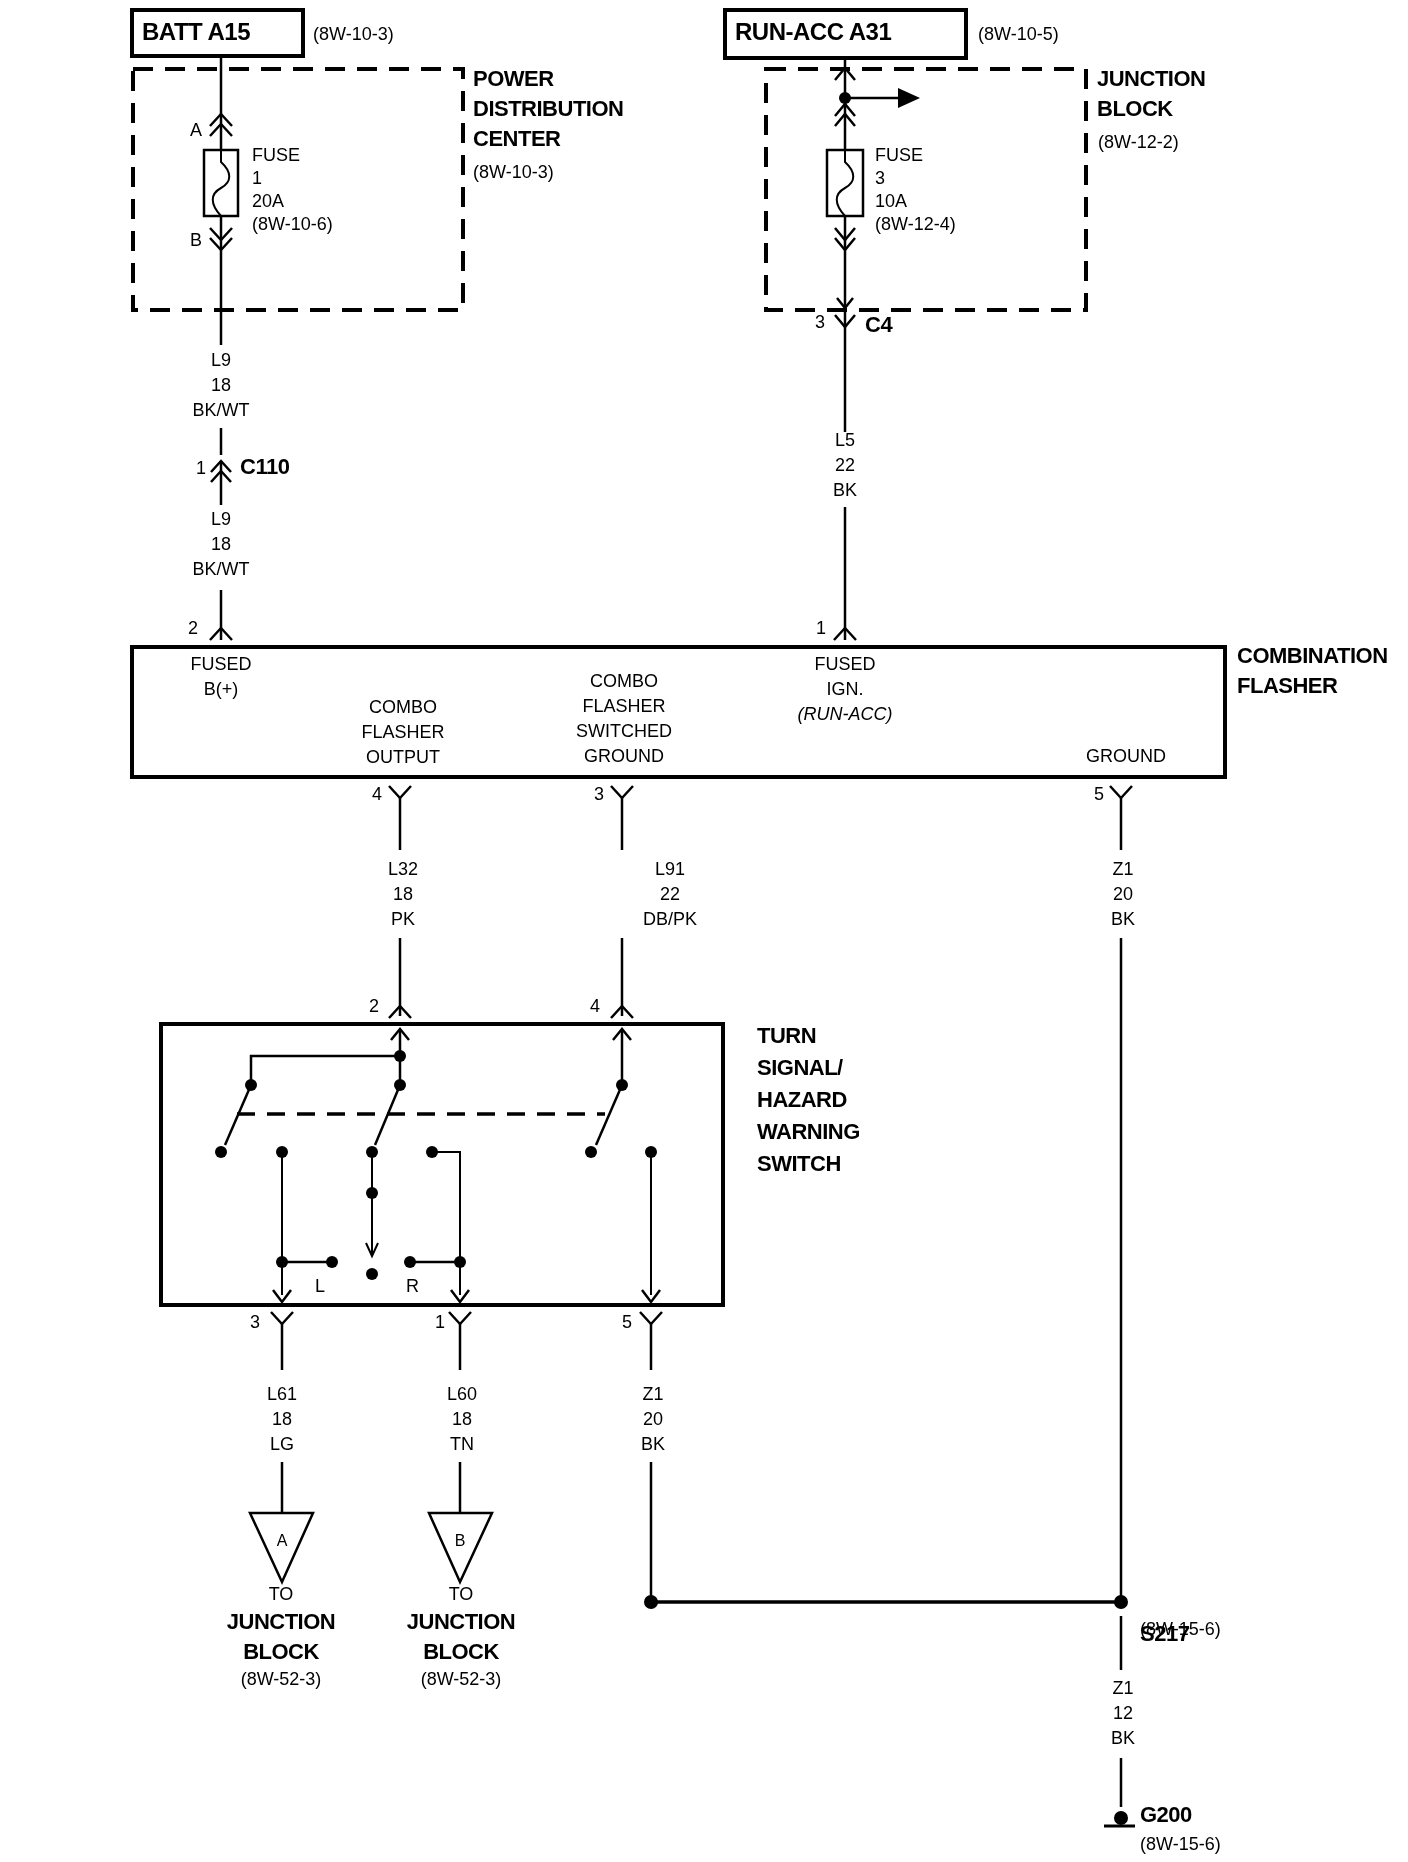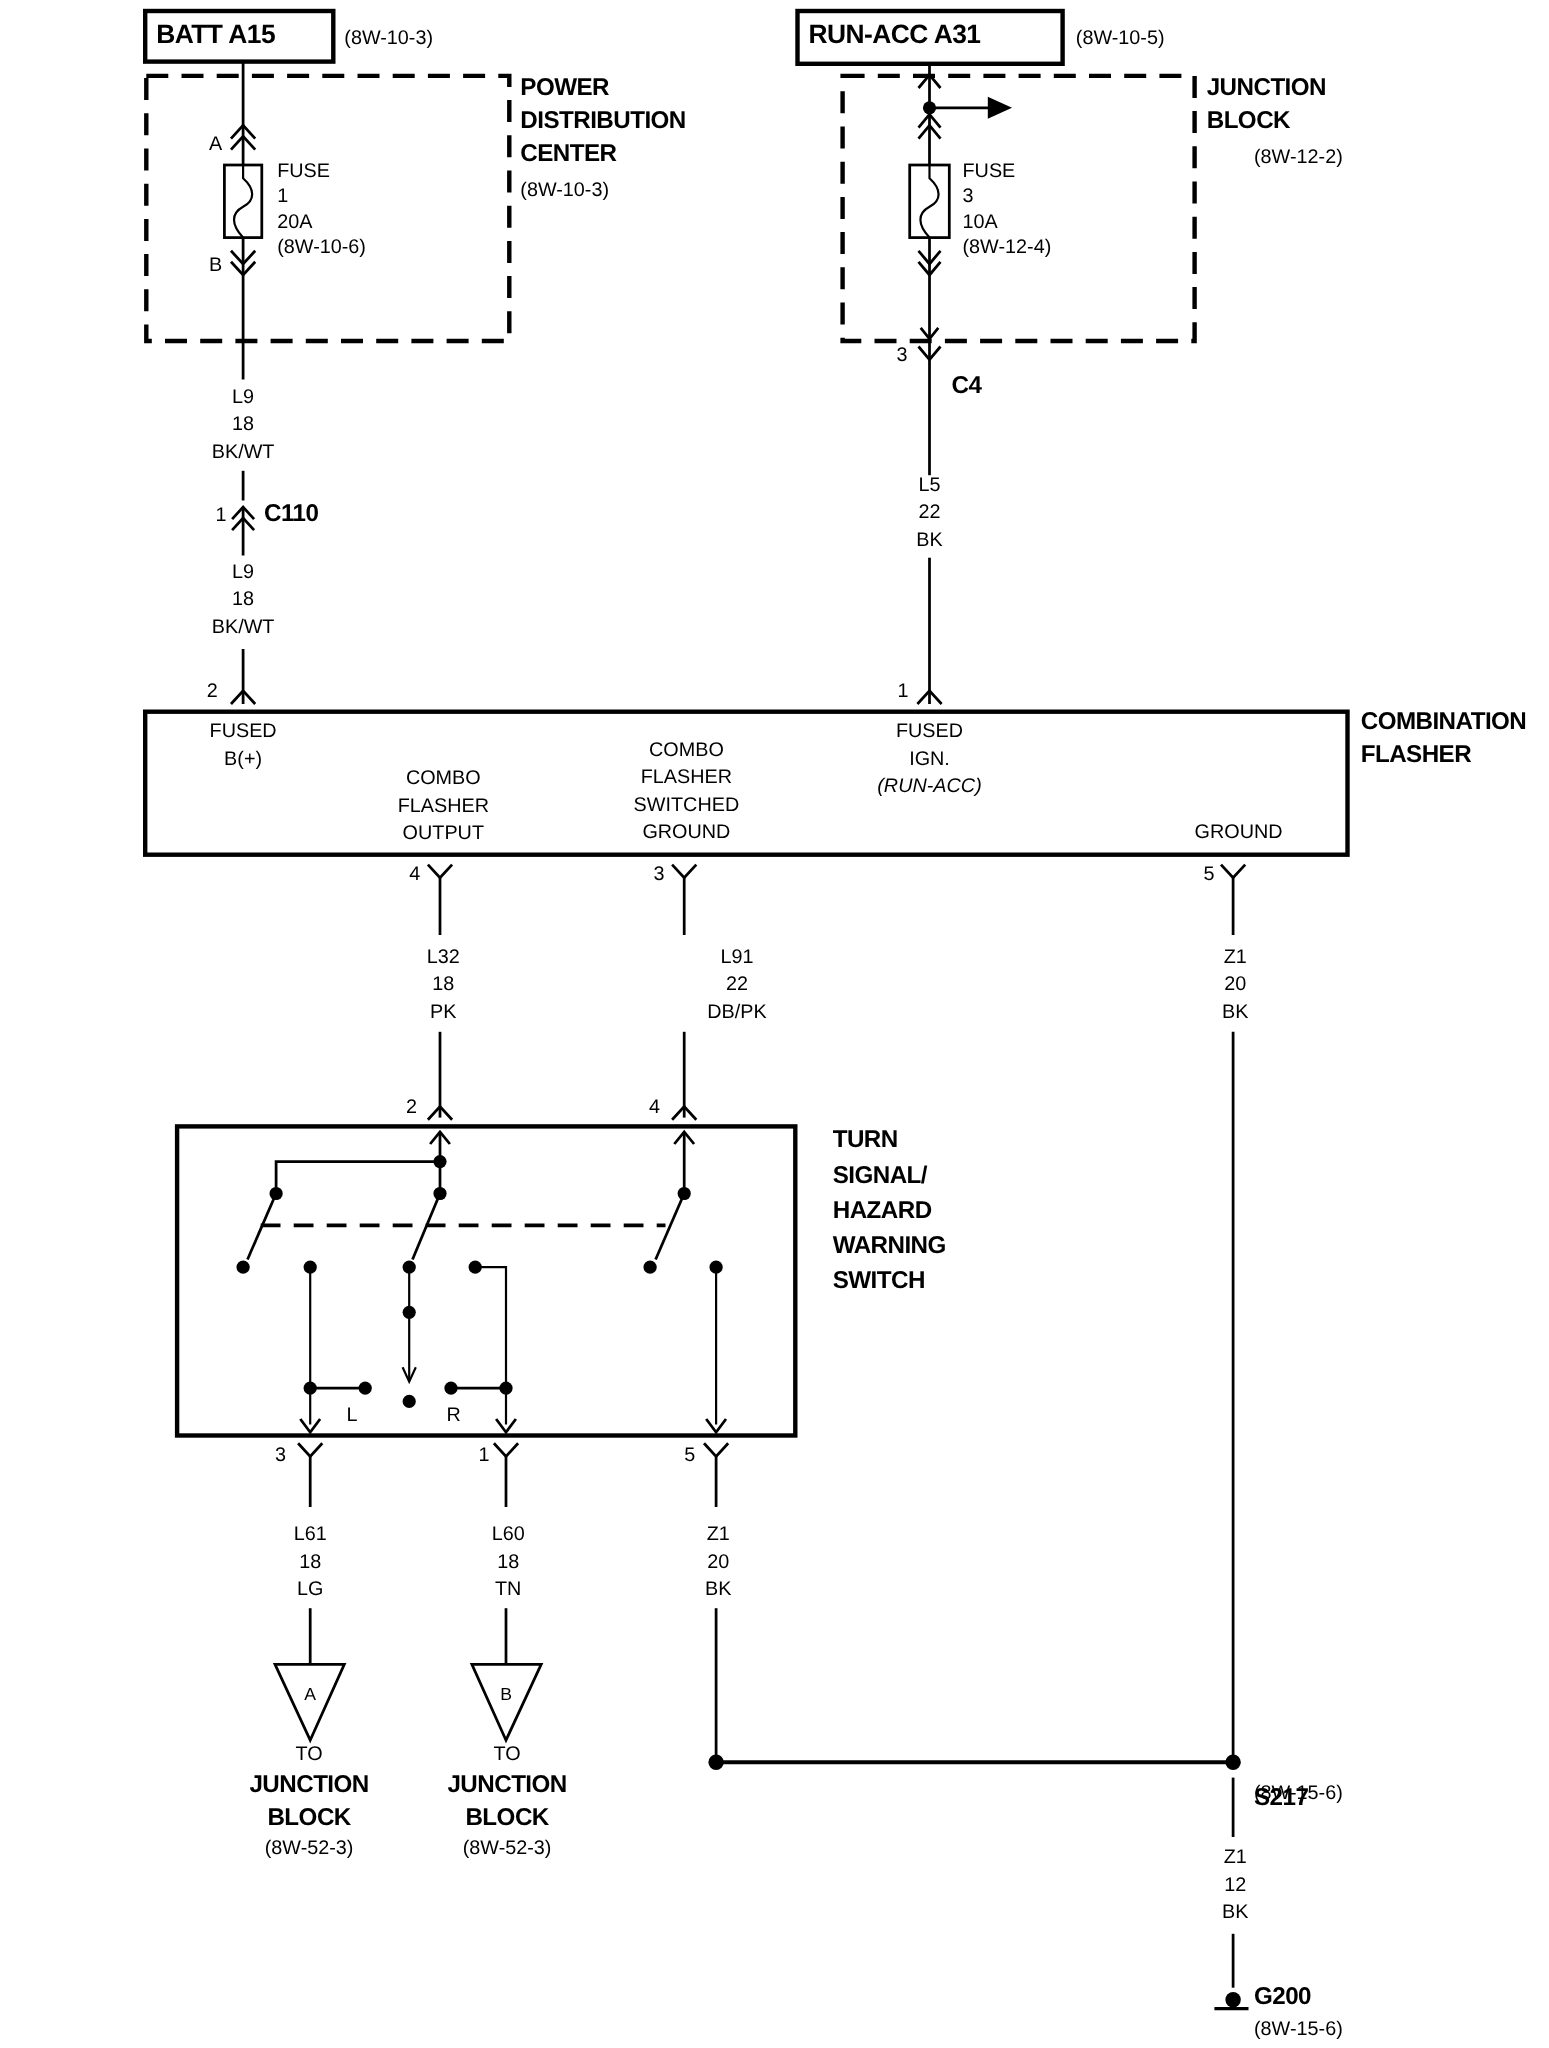--- a/index.html
+++ b/index.html
@@ -158,30 +158,30 @@
   <span>FUSE</span>
   <span>1</span>
   <span>20A</span>
   <span>(8W-10-6)</span>
 </div>
 
 <div class="t bb stack" style="left:1097px;top:64px;">
   <span>JUNCTION</span>
   <span>BLOCK</span>
 </div>
-<div class="t" style="left:1140px;top:130px;text-align:right;">(8W-12-2)</div>
+<div class="t" style="left:1098px;top:130px;text-align:right;">(8W-12-2)</div>
 <div class="t stack" style="left:875px;top:144px;line-height:23px;">
   <span>FUSE</span>
   <span>3</span>
   <span>10A</span>
   <span>(8W-12-4)</span>
 </div>
 
 <div class="t" style="left:815px;top:310px;">3</div>
-<div class="t bb" style="left:865px;top:310px;margin-top:25px;">C4</div>
+<div class="t bb" style="left:865px;top:310px;">C4</div>
 
 <div class="t c stack" style="left:221px;top:348px;">
   <span>L9</span>
   <span>18</span>
   <span>BK/WT</span>
 </div>
 
 <div class="t" style="left:196px;top:456px;">1</div>
 <div class="t bb" style="left:240px;top:452px;">C110</div>
 

